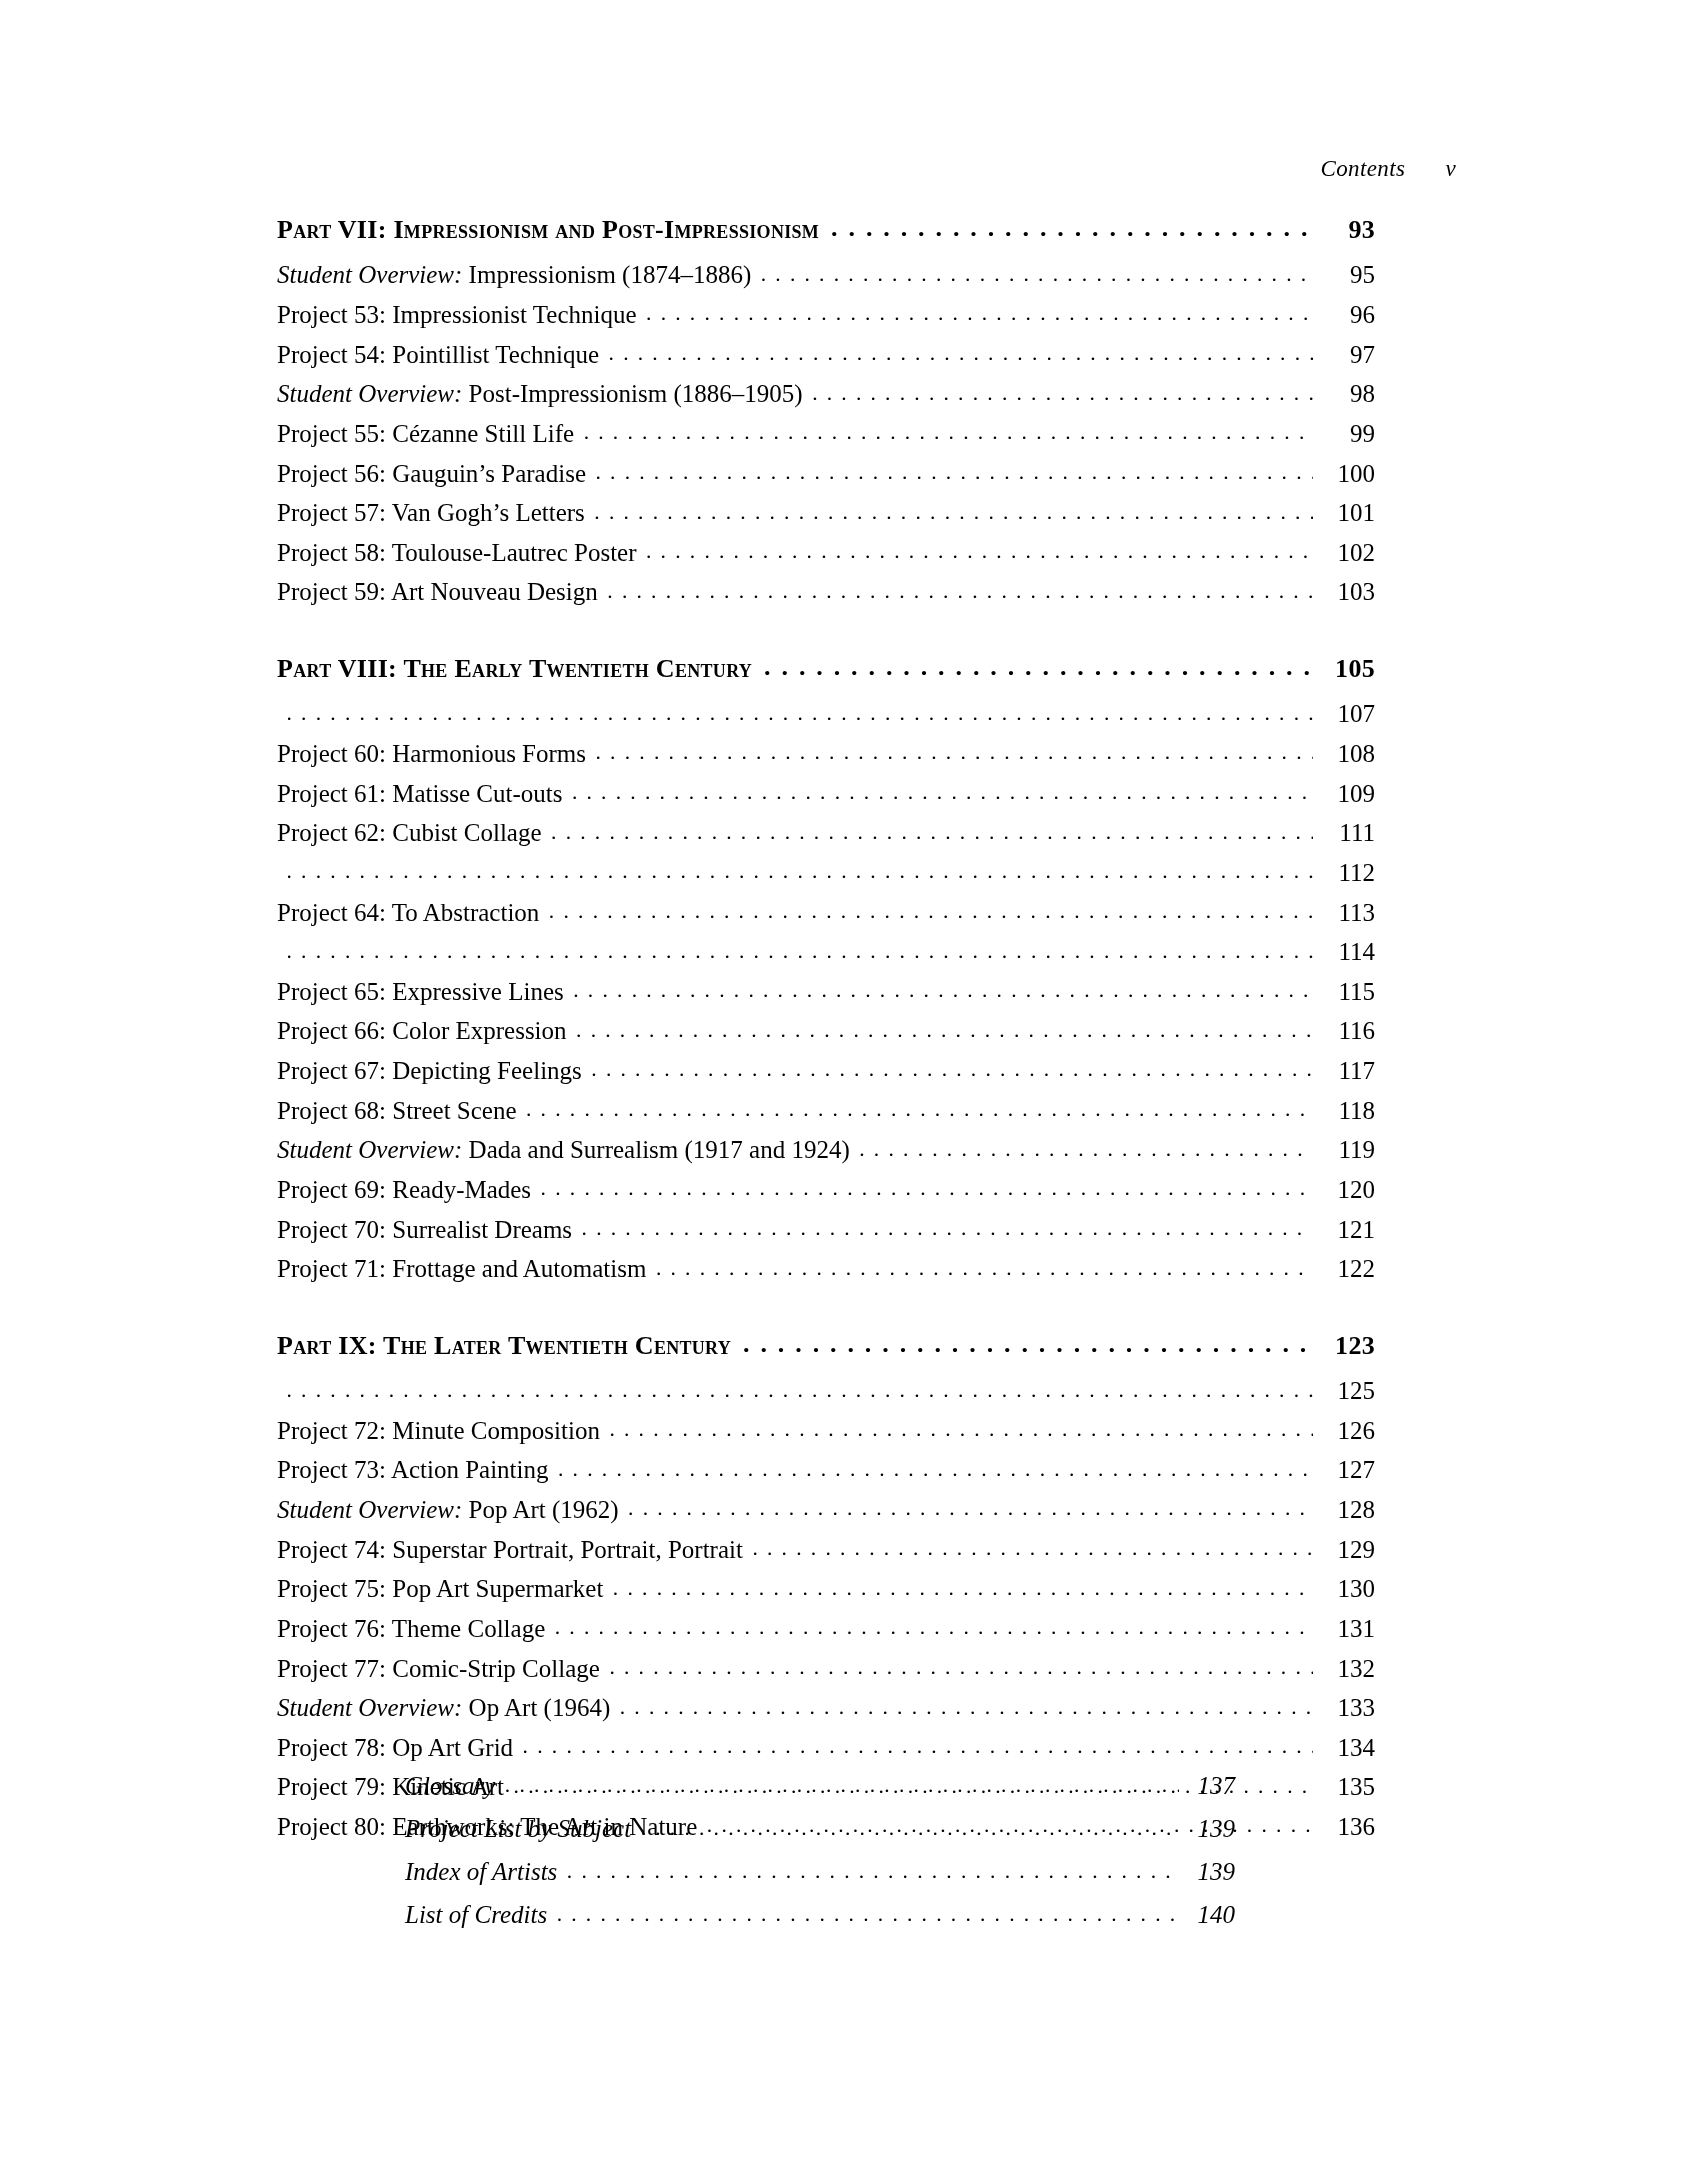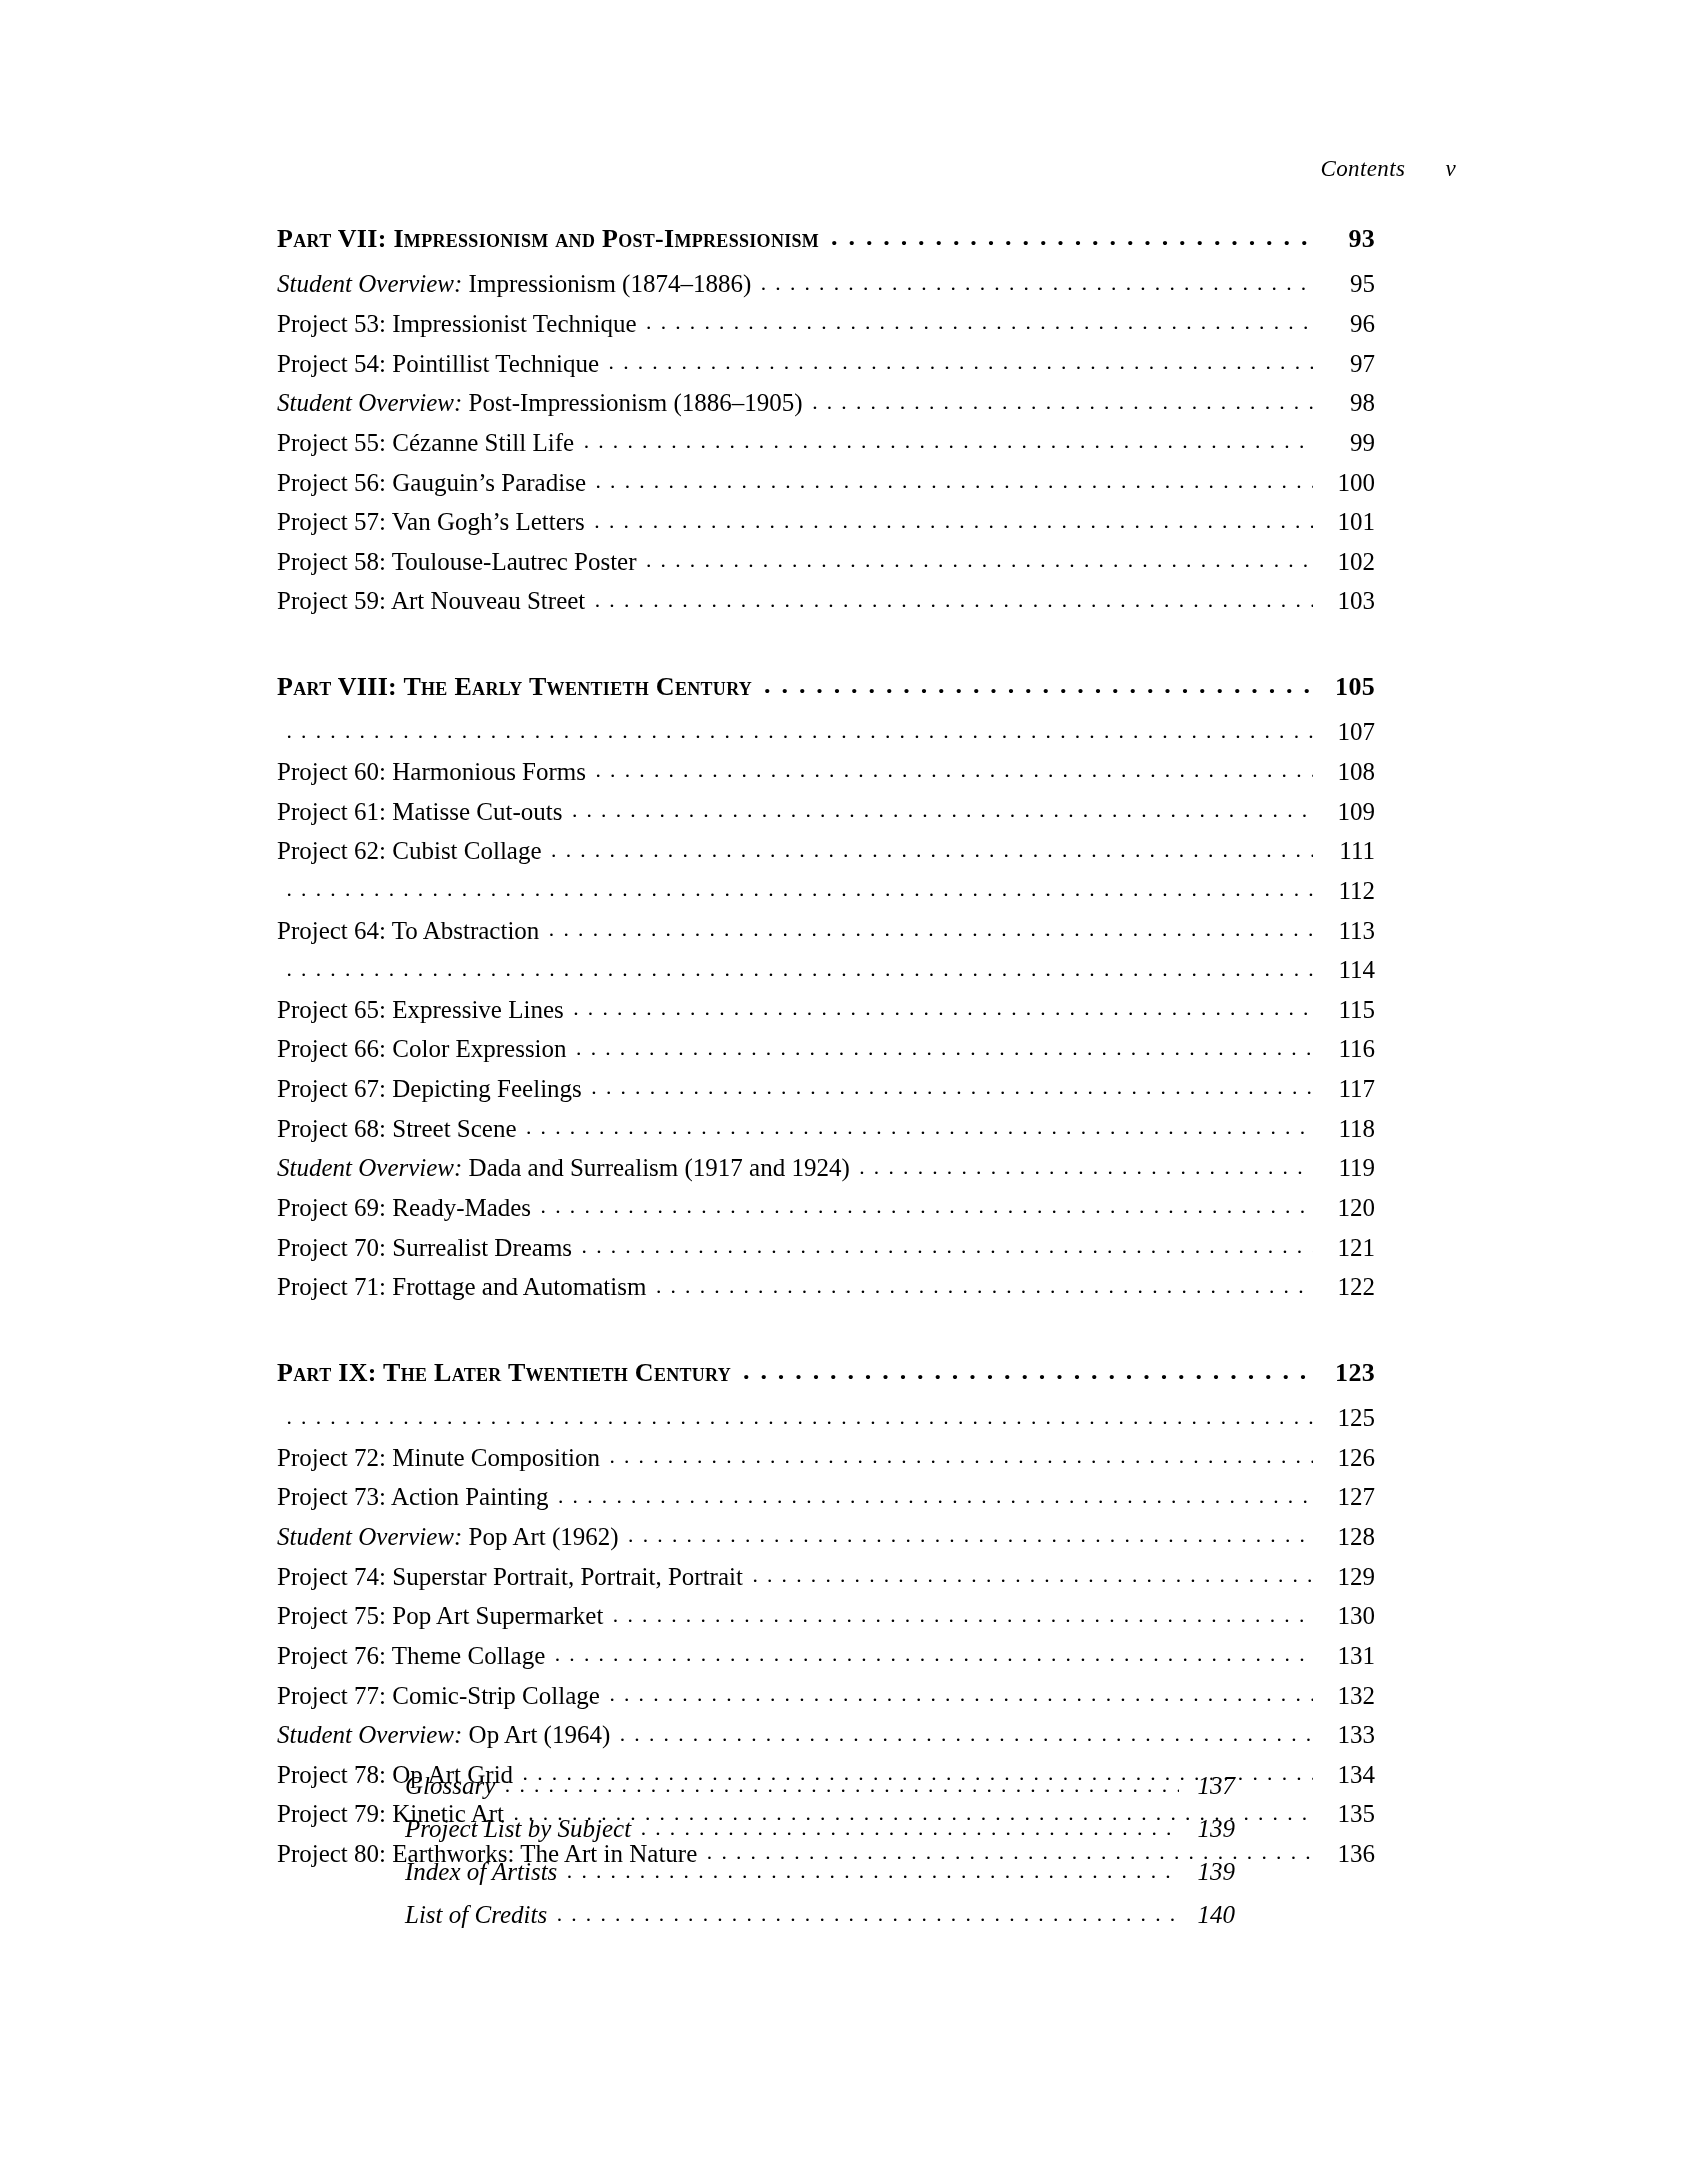--- a/index.html
+++ b/index.html
@@ -45,21 +45,21 @@
   .part-block {
     margin-bottom: 0;
   }
   .part-heading {
     display: flex;
     align-items: baseline;
     font-family: "Liberation Serif", serif;
     font-weight: bold;
     font-size: 26px;
     letter-spacing: 0.3px;
-    margin-top: 11px;
+    margin-top: 2px;
     margin-bottom: 10.4px;
     white-space: nowrap;
   }
   .part-heading .pt-label {
     font-variant: small-caps;
     text-transform: none;
   }
   .part-heading .leader {
     flex: 1 1 auto;
     margin: 0 8.6px 0 12px;
@@ -180,21 +180,21 @@
           <span class="label"><span>Project 57:  Van Gogh’s Letters</span></span>
           <span class="leader">. . . . . . . . . . . . . . . . . . . . . . . . . . . . . . . . . . . . . . . . . . . . . . . . . . . . . . . . . . . . . . . . . . . . . . . . . . . . . . . . . . . . . . . . . . . . . . . . . . . . . . . . . . . . . . . . . . . . . . . . . . . . . . . . . . . . . . . . . . . . . . . . . . . . . . . . . . . . . . . . . . . . . . . . . . . . . . . . . . .</span>
           <span class="pg">101</span>
         </div>
         <div class="entry">
           <span class="label"><span>Project 58:  Toulouse-Lautrec Poster</span></span>
           <span class="leader">. . . . . . . . . . . . . . . . . . . . . . . . . . . . . . . . . . . . . . . . . . . . . . . . . . . . . . . . . . . . . . . . . . . . . . . . . . . . . . . . . . . . . . . . . . . . . . . . . . . . . . . . . . . . . . . . . . . . . . . . . . . . . . . . . . . . . . . . . . . . . . . . . . . . . . . . . . . . . . . . . . . . . . . . . . . . . . . . . . .</span>
           <span class="pg">102</span>
         </div>
         <div class="entry">
-          <span class="label"><span>Project 59:  Art Nouveau Street</span></span>
+          <span class="label"><span>Project 59:  Art Nouveau Design</span></span>
           <span class="leader">. . . . . . . . . . . . . . . . . . . . . . . . . . . . . . . . . . . . . . . . . . . . . . . . . . . . . . . . . . . . . . . . . . . . . . . . . . . . . . . . . . . . . . . . . . . . . . . . . . . . . . . . . . . . . . . . . . . . . . . . . . . . . . . . . . . . . . . . . . . . . . . . . . . . . . . . . . . . . . . . . . . . . . . . . . . . . . . . . . .</span>
           <span class="pg">103</span>
         </div>
       </div>
       <div class="gap-before-part"></div>
       <div class="part-block">
         <div class="part-heading">
           <span class="pt-label" style="font-variant: small-caps;">Part VIII: The Early Twentieth Century</span>
           <span class="leader">. . . . . . . . . . . . . . . . . . . . . . . . . . . . . . . . . . . . . . . . . . . . . . . . . . . . . . . . . . . . . . . . . . . . . . . . . . . . . . . . . . . . . . . . . . . . . . . . . . . . . . . . . . . . . . . . . . . . . . . . . . . . . . . . . . . . . . . . . . . . . . . . . . . . . . . . . . . . . . . . . . . . . . . . . . . . . . . . . . .</span>
           <span class="pg">105</span>

